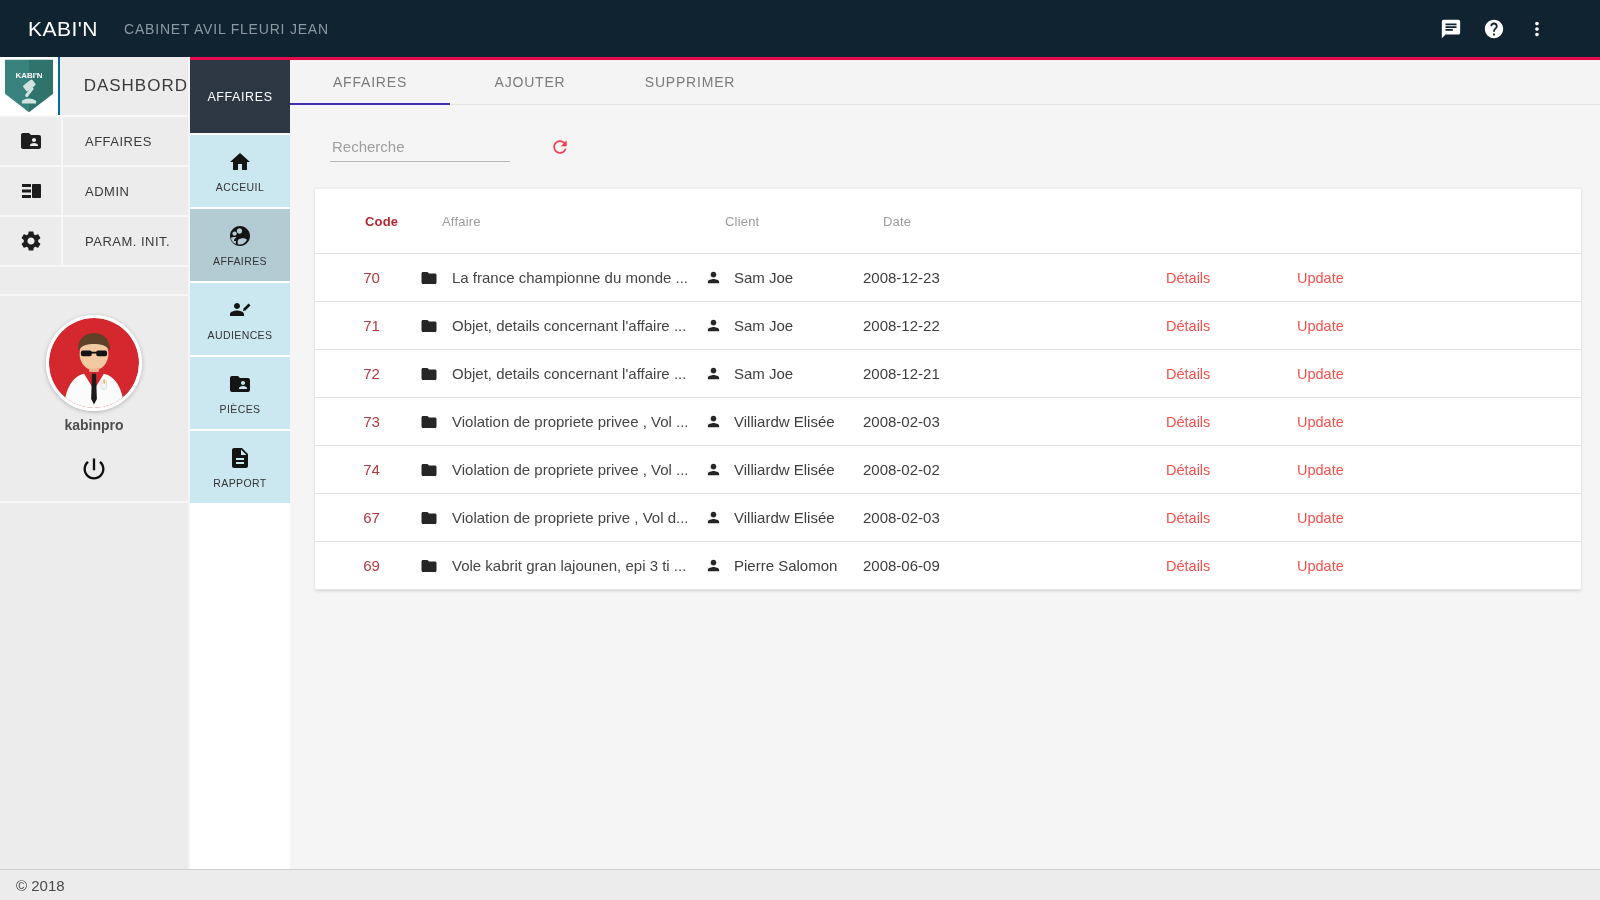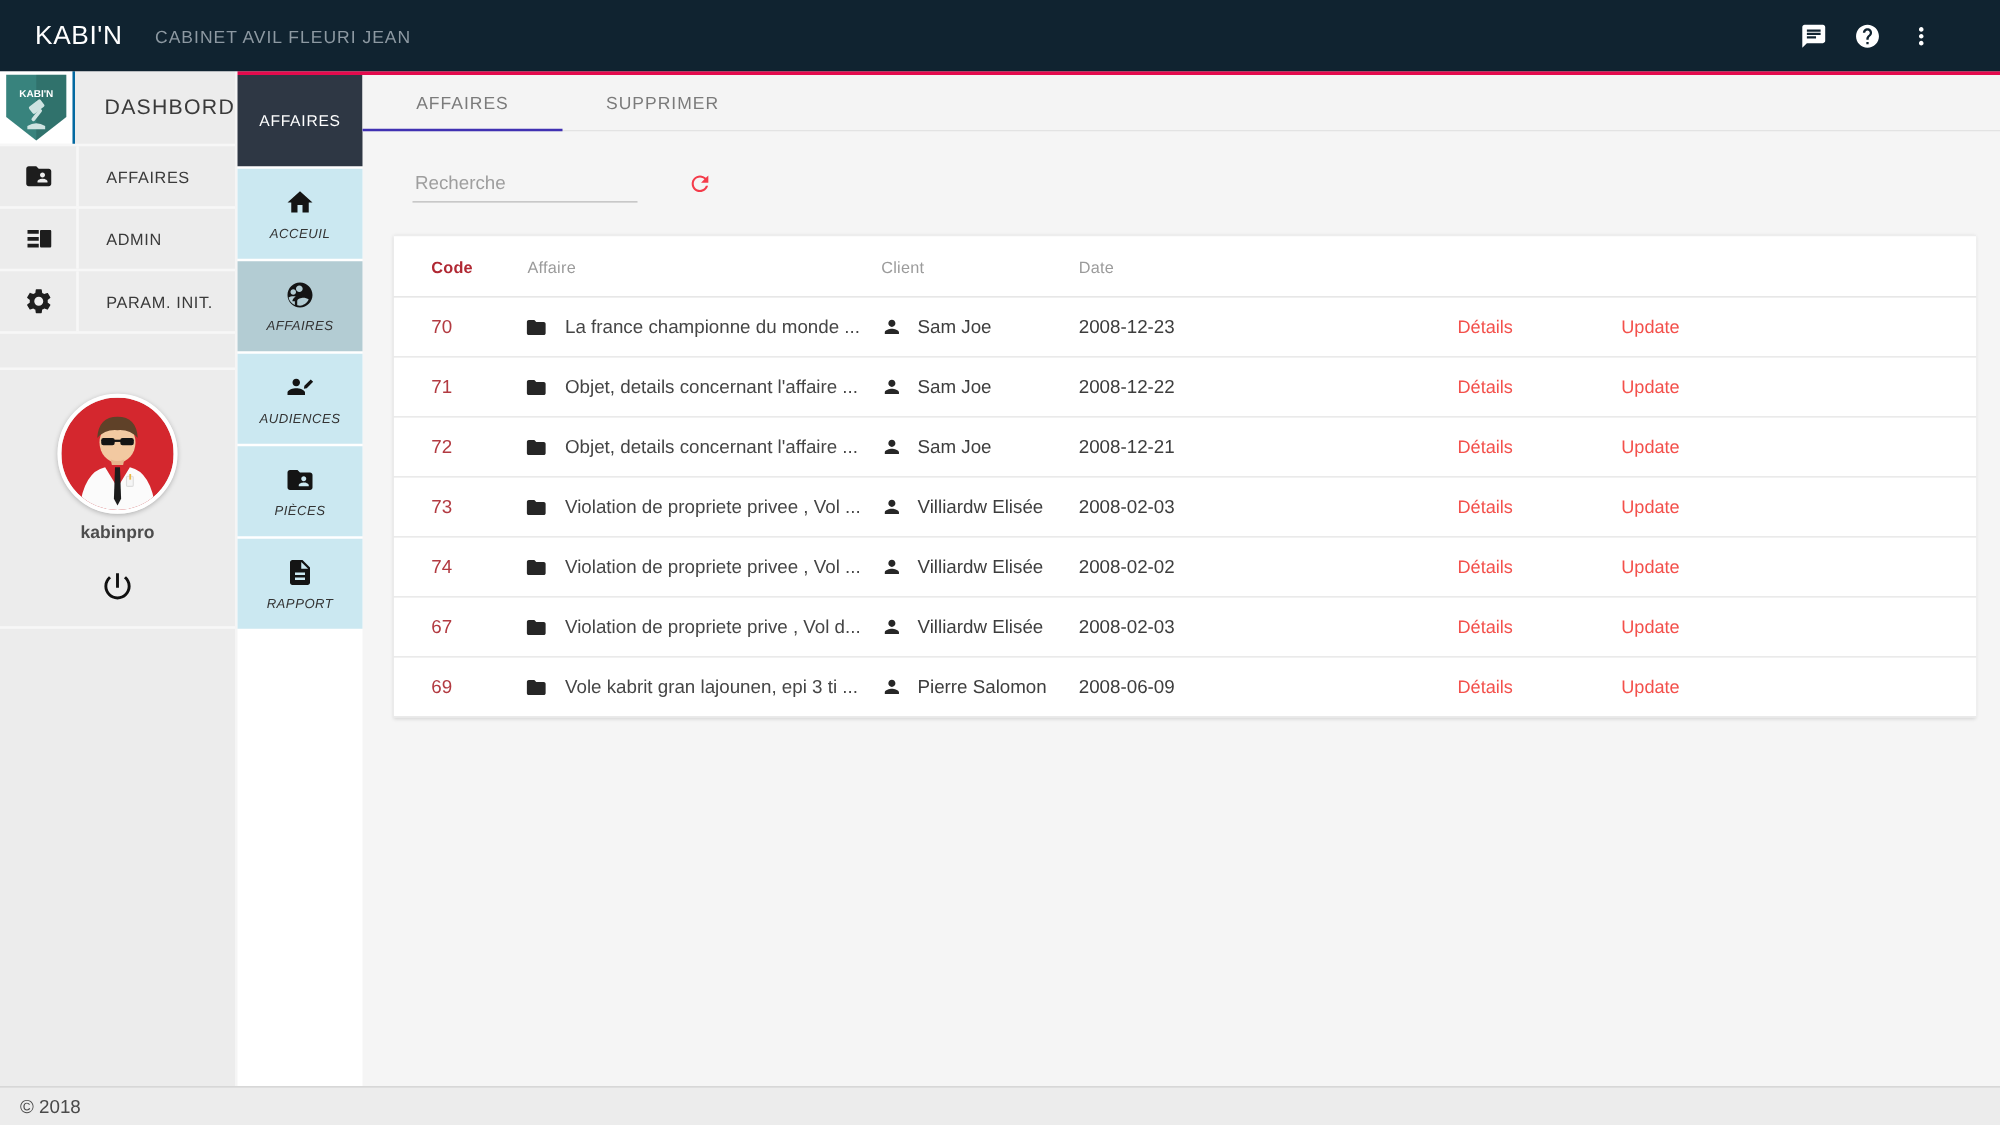--- a/index.html
+++ b/index.html
@@ -49,21 +49,21 @@
   .profile-name{margin-top:6px; font-size:14px; color:#4d4d4d;font-weight:bold;}
   .power-btn{margin:22px auto 0; width:28px; height:28px; color:#111; cursor:pointer;}
   .power-btn .ic{width:28px;height:28px;}
   .profile-divider{margin-top:18px; border-bottom:2px solid #f7f7f7;}
 
   
   .col2{position:absolute; top:57px; left:190px; width:100px; bottom:31px; background:#fff;}
   .subnav-header{margin-top:3px; height:73px; background:var(--subnav-dark); color:#fff;
     display:flex; align-items:center; justify-content:center; font-size:12.5px; letter-spacing:.6px;}
   .subnav-item{height:72px; margin-top:2px; background:var(--subnav-light); cursor:pointer;
-    display:flex; flex-direction:column; align-items:center; justify-content:center; gap:7px;font-style:italic;}
+    display:flex; flex-direction:column; align-items:center; justify-content:center; gap:7px;}
   .subnav-item.selected{background:var(--subnav-selected);}
   .subnav-item .ic{width:24px; height:24px; color:#141414;}
   .subnav-label{font-size:10.5px; color:#333; letter-spacing:.4px;}
 
   
   .main{position:absolute; left:290px; top:57px; right:0; bottom:31px;}
   .tabbar{margin-top:3px; height:45px; background:#f4f4f4; border-bottom:1px solid #e3e3e3;
     display:flex;}
   .tab{width:160px; display:flex; align-items:center; justify-content:center;
     font-size:14px; color:#7b7b7b; letter-spacing:.8px; position:relative; cursor:pointer;}
@@ -73,28 +73,28 @@
   .content{position:absolute; top:49px; left:25px; right:19px; bottom:0;}
   .search-row{height:82px; display:flex; align-items:center; padding-left:15px;}
   .search-input{width:180px; border:none; border-bottom:1px solid #b9b9b9; background:transparent;
     font-size:15px; color:#333; padding:6px 2px; outline:none; font-family:"Liberation Sans", sans-serif;}
   .search-input::placeholder{color:#9e9e9e;}
   .refresh-btn{margin-left:40px; width:20px; height:20px; color:#f43b4a; cursor:pointer;}
   .refresh-btn .ic{width:20px;height:20px;}
 
   .table-card{background:#fff; box-shadow:0 1px 3px rgba(0,0,0,.14); border-top:1px solid #ededed;}
   .grid{display:grid; grid-template-columns:95px 280px 155px 295px 140px 1fr; align-items:center;}
-  .thead{height:49px; border-bottom:1px solid #e0e0e0;}
+  .thead{height:65px; border-bottom:1px solid #e0e0e0;padding-left:20px;}
   .th{font-size:13px; color:#9b9b9b; letter-spacing:.2px;}
   .th-code{color:#b02833; padding-left:30px; font-weight:600;}
   .th-affaire{padding-left:12px;}
   .th-client{padding-left:15px;}
   .th-date{padding-left:18px;}
   .tr{height:48px; border-bottom:1px solid #e4e4e4;}
-  .td-code{padding-left:30px; color:var(--code-red); font-size:15px;}
+  .td-code{padding-left:18px; color:var(--code-red); font-size:15px;text-align:center;}
   .td-affaire{display:flex; align-items:center; gap:14px; padding-left:10px;
     color:#454545; font-size:15px; white-space:nowrap; overflow:hidden;}
   .td-affaire .ic{width:18px; height:18px; color:#262626; flex:0 0 auto;}
   .td-client{display:flex; align-items:center; gap:12px; padding-left:15px;
     color:#3d3d3d; font-size:15px; white-space:nowrap; overflow:hidden;}
   .td-client .ic{width:17px; height:17px; color:#262626; flex:0 0 auto;}
   .td-date{padding-left:18px; color:#3d3d3d; font-size:15px;}
   .td-link{font-size:14.5px; color:var(--link-red); cursor:pointer;}
   .td-details{padding-left:26px;}
   .td-update{padding-left:17px;}
@@ -244,20 +244,21 @@
           <path d="M14 2H6c-1.1 0-1.99.9-1.99 2L4 20c0 1.1.89 2 1.99 2H18c1.1 0 2-.9 2-2V8l-6-6zm2 16H8v-2h8v2zm0-4H8v-2h8v2zm-3-5V3.5L18.5 9H13z"></path>
         </svg>
      <div class="subnav-label">RAPPORT</div>
    </div>
     </div>
 </aside>
 
 <main class="main">
   <div class="tabbar" id="tabbar">
       <div class="tab active">AFFAIRES</div>
+      <div class="tab ">AJOUTER</div>
       <div class="tab ">SUPPRIMER</div>
     </div>
 
   <div class="content">
     <div class="search-row">
       <input class="search-input" type="text" placeholder="Recherche" style="">
       <div class="refresh-btn" id="refresh-btn">
           <svg class="ic" viewBox="0 0 24 24">
             <path d="M17.65 6.35C16.2 4.9 14.21 4 12 4c-4.42 0-7.99 3.58-7.99 8s3.57 8 7.99 8c3.73 0 6.84-2.55 7.73-6h-2.08c-.82 2.33-3.04 4-5.65 4-3.31 0-6-2.69-6-6s2.69-6 6-6c1.66 0 3.14.69 4.22 1.78L13 11h7V4l-2.35 2.35z"></path>
           </svg>

